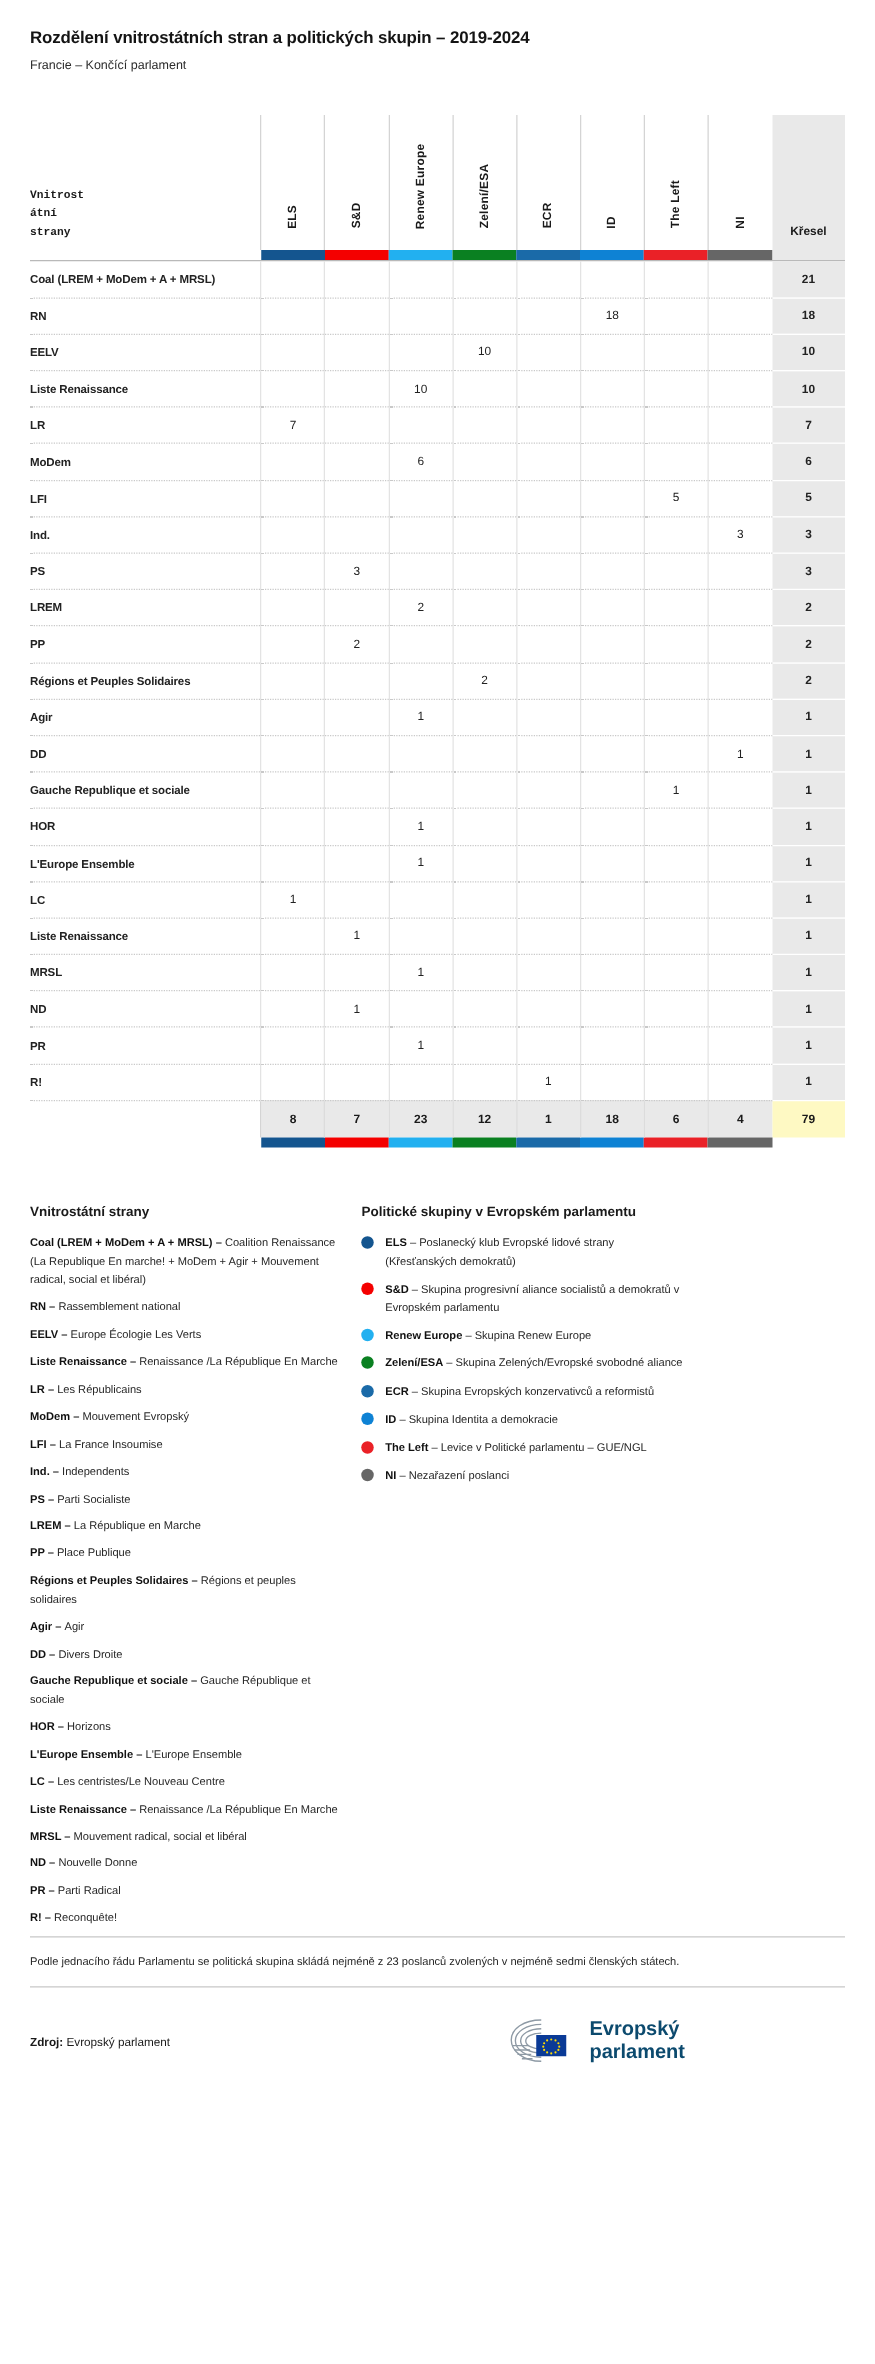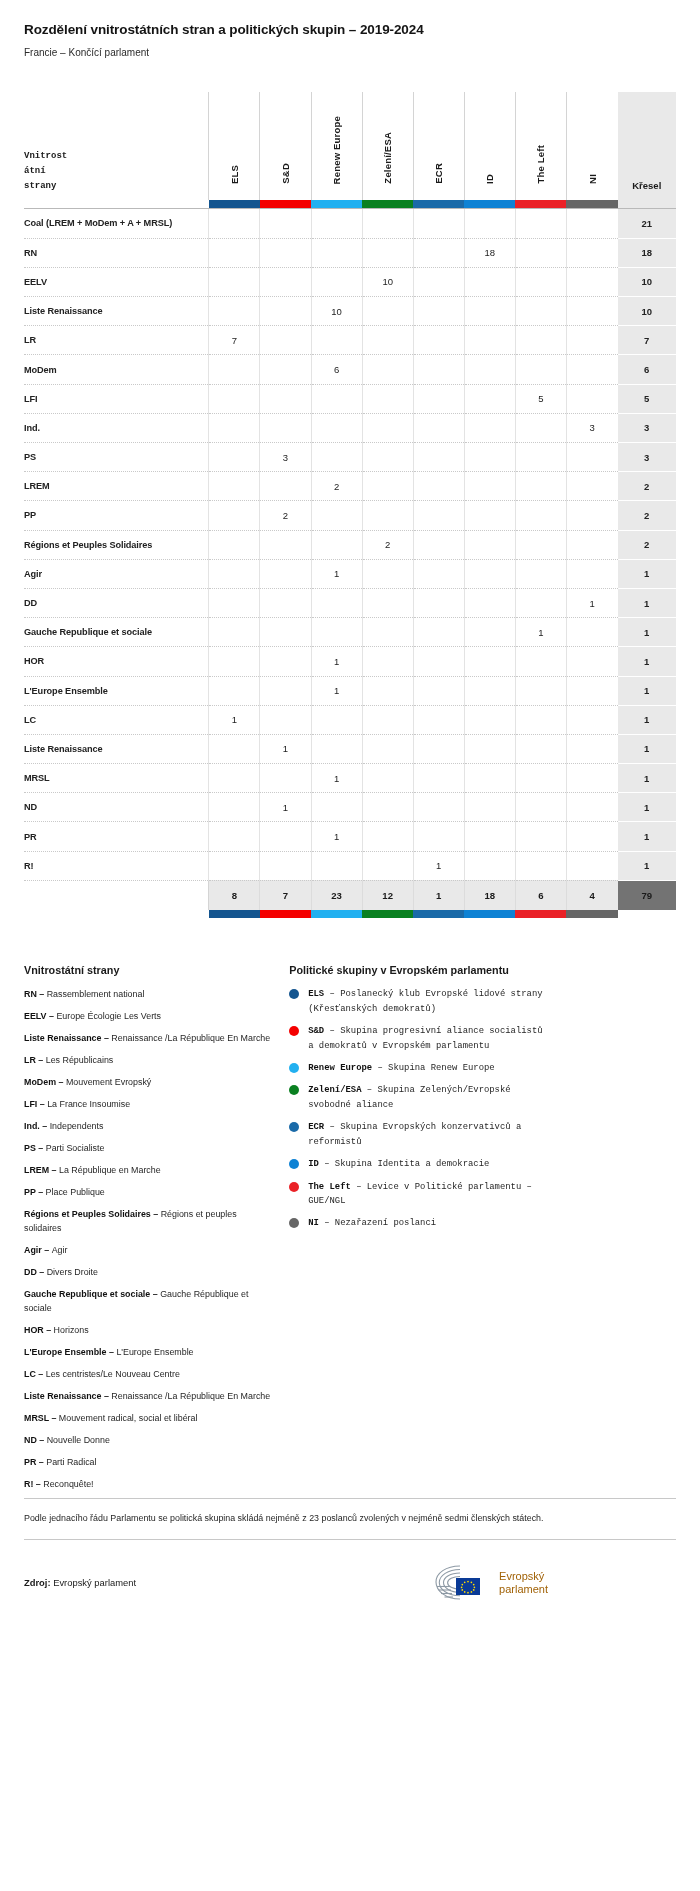--- a/index.html
+++ b/index.html
@@ -78,51 +78,51 @@
   tbody tr.data-row:first-child td { border-top: none; }
 
   tr.sum-row td {
     height: 30px; font-size: 9.6px; font-weight: bold; text-align: center;
     background: #e9e9e9; border-left: 1px solid #dcdcdc; padding: 0;
   }
   tr.sum-row td.sum-blank {
     background: transparent; border-left: none;
     border-right: 1px solid #d4d4d4;
   }
-  tr.sum-row td.sum-total { background: #737373; border-left: none; }
+  tr.sum-row td.sum-total { background: #fef9c3; border-left: none; }
 
   .botbar-row td { padding: 0; height: 8px; border: none; }
   .botbar-row td.bb-blank { background: transparent; }
 
   
   .legends { display: flex; margin-top: 46px; gap: 16px; }
   .leg-left { width: 312px; }
   .leg-right { width: 324px; }
   .leg-title { font-size: 10.8px; font-weight: bold; margin-bottom: 11px; }
   .leg-item { font-size: 8.9px; line-height: 1.62; margin-bottom: 7.5px; color: #262626; }
   .leg-item b { font-weight: bold; color: #111; }
   .leg-item .dash { font-weight: bold; }
 
-  .grp-item { display: flex; align-items: flex-start; margin-bottom: 8px; font-family: Liberation Mono, monospace; }
+  .grp-item { display: flex; align-items: flex-start; margin-bottom: 8px; }
   .dot {
     width: 10px; height: 10px; border-radius: 50%;
     flex: 0 0 10px; margin-top: 2px; margin-right: 9px;
   }
   .grp-text { font-size: 8.9px; line-height: 1.62; color: #262626; }
   .grp-text b { font-weight: bold; color: #111; }
 
   
   .footer { }
   .hr { height: 1px; background: #c8c8c8; width: 652px; }
   .note { font-size: 8.9px; line-height: 1.7; padding: 12px 0 12px 0; color: #262626; width: 640px; }
   .src-row { display: flex; align-items: center; justify-content: space-between; padding-top: 22px; }
   .src { font-size: 9.4px; color: #1a1a1a; }
   .src b { font-weight: bold; }
   .ep-logo { display: flex; align-items: center; gap: 7px; }
-  .ep-words { font-size: 11px; line-height: 1.12; color: #a16207; font-weight: normal; }
+  .ep-words { font-size: 16px; line-height: 1.12; color: #0c4a6e; font-weight: bold; }
 </style>
 </head>
 <body>
 
 <div class="page">
 
   <div class="title">Rozdělení vnitrostátních stran a politických skupin – 2019-2024</div>
   <div class="subtitle">Francie – Končící parlament</div>
 
   <div class="tbl-wrap">
@@ -512,20 +512,21 @@
             <td class="bb-blank"></td>
           </tr>
       </tfoot>
     </table>
   </div>
 
   <div class="legends">
     <div class="leg-left">
       <div class="leg-title">Vnitrostátní strany</div>
       <div id="leg-left-list">
+          <div class="leg-item"><b>Coal (LREM + MoDem + A + MRSL)</b><span class="dash"> – </span><span>Coalition Renaissance (La Republique En marche! + MoDem + Agir + Mouvement radical, social et libéral)</span></div>
           <div class="leg-item"><b>RN</b><span class="dash"> – </span><span>Rassemblement national</span></div>
           <div class="leg-item"><b>EELV</b><span class="dash"> – </span><span>Europe Écologie Les Verts</span></div>
           <div class="leg-item"><b>Liste Renaissance</b><span class="dash"> – </span><span>Renaissance /La République En Marche</span></div>
           <div class="leg-item"><b>LR</b><span class="dash"> – </span><span>Les Républicains</span></div>
           <div class="leg-item"><b>MoDem</b><span class="dash"> – </span><span>Mouvement Evropský</span></div>
           <div class="leg-item"><b>LFI</b><span class="dash"> – </span><span>La France Insoumise</span></div>
           <div class="leg-item"><b>Ind.</b><span class="dash"> – </span><span>Independents</span></div>
           <div class="leg-item"><b>PS</b><span class="dash"> – </span><span>Parti Socialiste</span></div>
           <div class="leg-item"><b>LREM</b><span class="dash"> – </span><span>La République en Marche</span></div>
           <div class="leg-item"><b>PP</b><span class="dash"> – </span><span>Place Publique</span></div>

